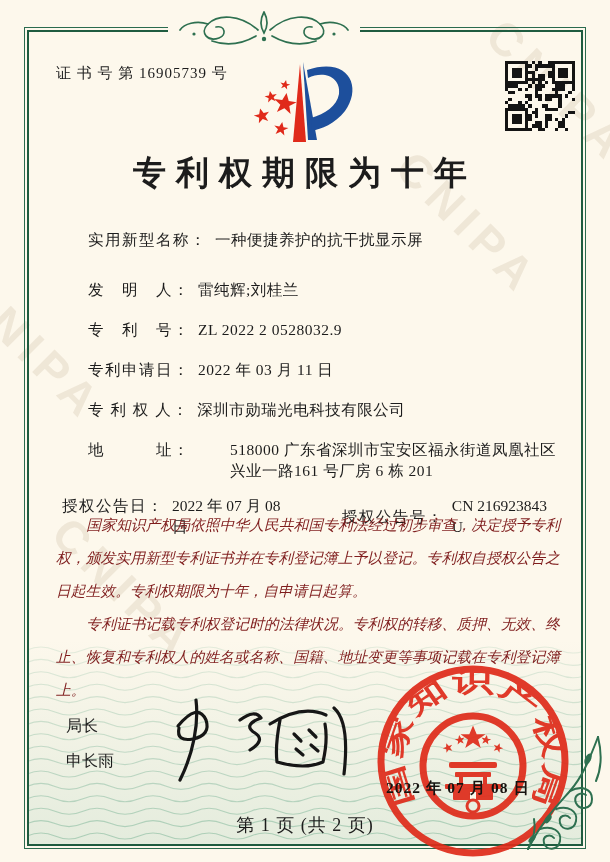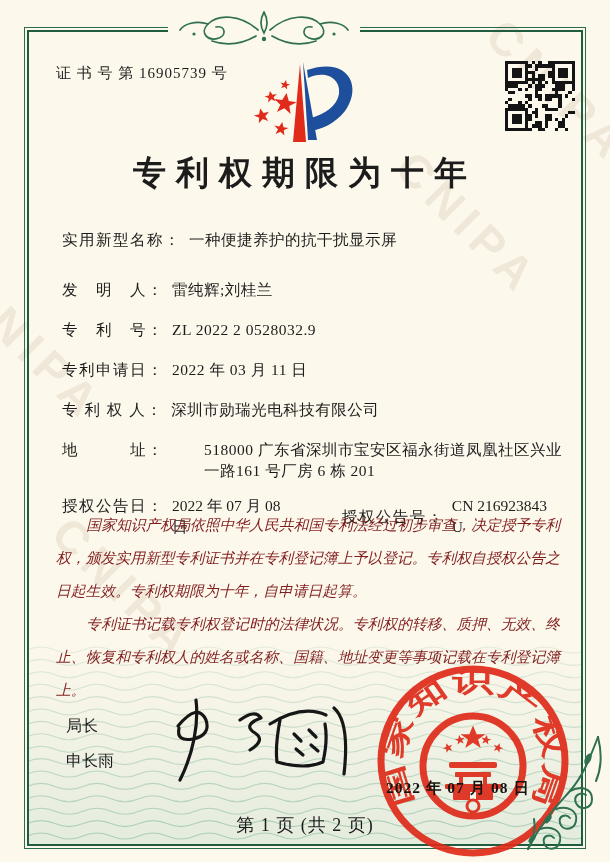--- a/index.html
+++ b/index.html
@@ -10,21 +10,21 @@
          box-sizing:border-box;padding:2px;z-index:2;pointer-events:none;}
   .frame-inner{width:100%;height:100%;border:2px solid #1f5c40;box-sizing:border-box;}
   .watermark{position:absolute;font-family:"Liberation Sans",sans-serif;font-weight:700;font-size:46px;
              letter-spacing:8px;color:rgba(185,165,135,.20);transform:rotate(45deg);z-index:1;white-space:nowrap;}
   .certno{position:absolute;left:56px;top:64px;font-size:15px;letter-spacing:1px;z-index:3;text-align:center;}
   .logo{position:absolute;left:253px;top:56px;width:136px;height:92px;z-index:3;}
   .qr{position:absolute;left:505px;top:61px;width:70px;height:70px;z-index:3;}
   .title{position:absolute;left:0;right:0;top:151px;text-align:center;font-size:33px;font-weight:700;
          letter-spacing:10px;z-index:3;}
   .fields{position:absolute;left:62px;top:229px;right:48px;z-index:3;font-size:15.5px;}
-  .field-row{display:flex;line-height:21px;margin-bottom:19px;}
+  .field-row{display:flex;line-height:21px;margin-bottom:19px;margin-left:26px;}
   .field-row.first{margin-bottom:29px;}
   .field-row.addr{margin-bottom:6px;gap:32px;}
   .field-label{white-space:nowrap;letter-spacing:1.5px;margin-right:8px;}
   .field-value{flex:1;letter-spacing:.5px;}
   .grant-row{display:flex;line-height:21px;margin-top:14px;}
   .grant-right{margin-left:42px;display:flex;align-items:center;}
   .paras{position:absolute;left:56px;right:50px;top:509px;z-index:3;font-size:14.8px;line-height:33px;
          text-align:justify;font-style:italic;color:#7f1d1d;}
   .paras p{margin:0;text-indent:2.05em;}
   .sig-title{position:absolute;left:66px;top:716px;font-size:16px;z-index:3;}

